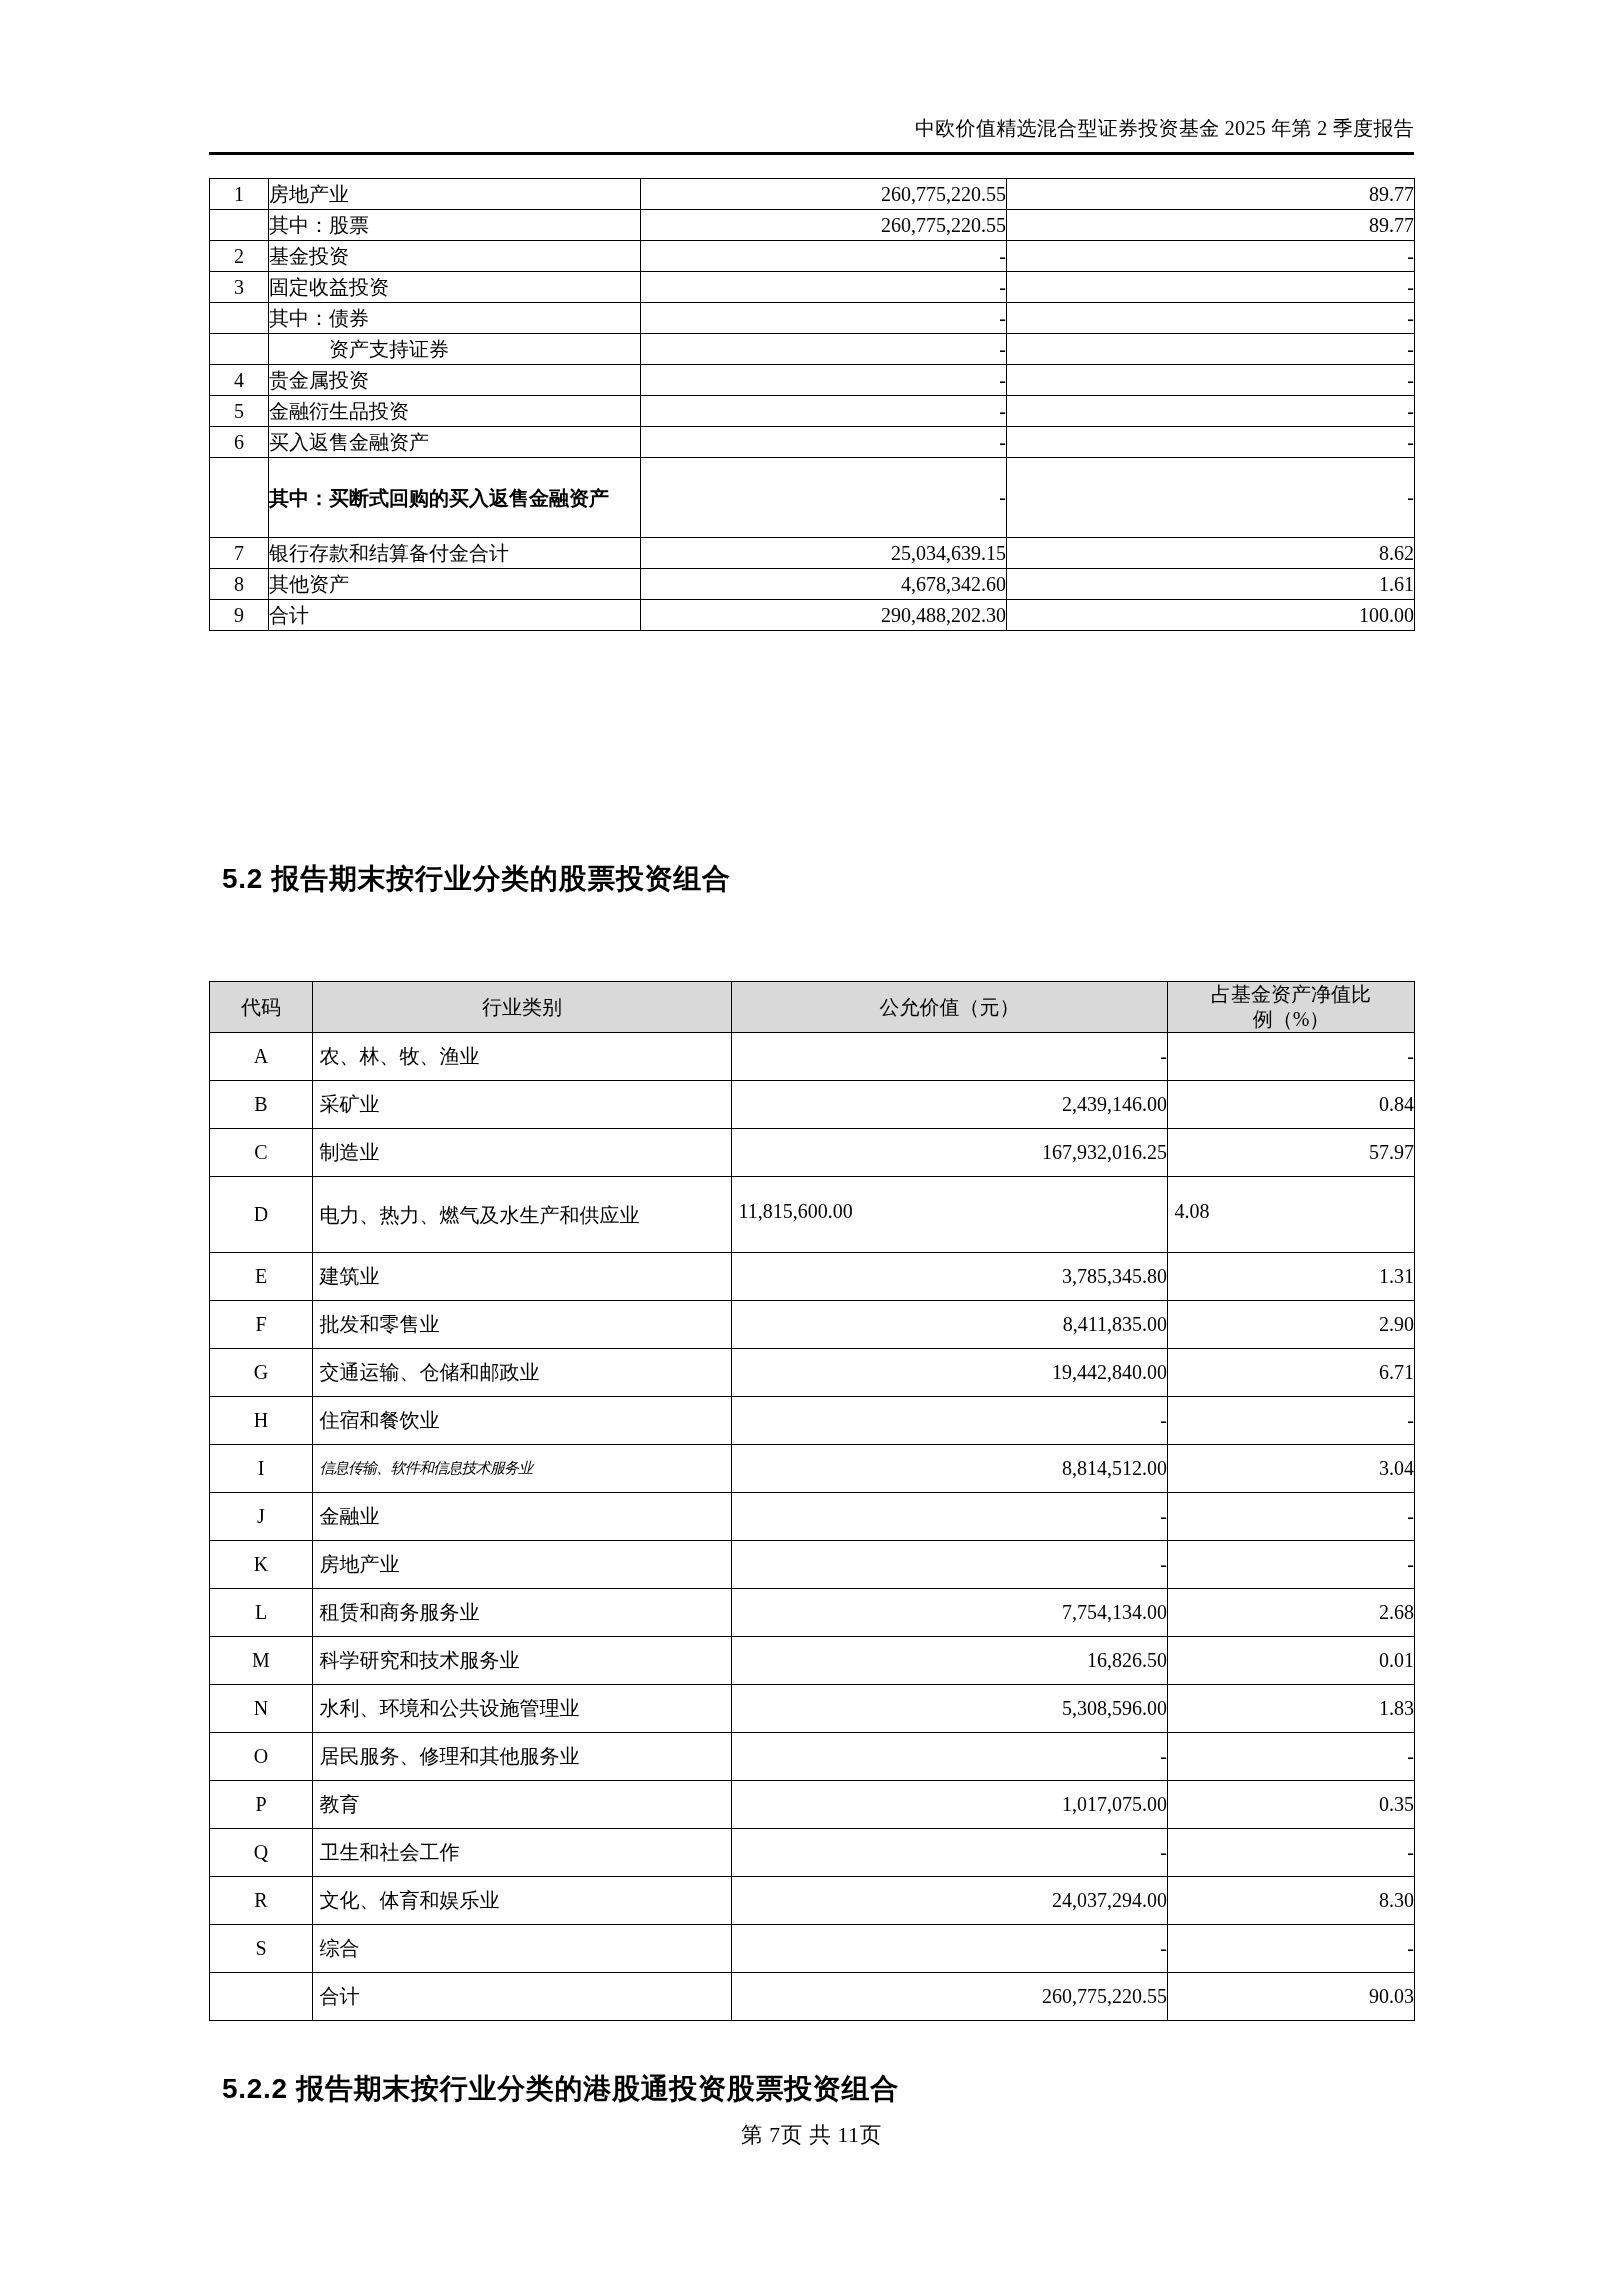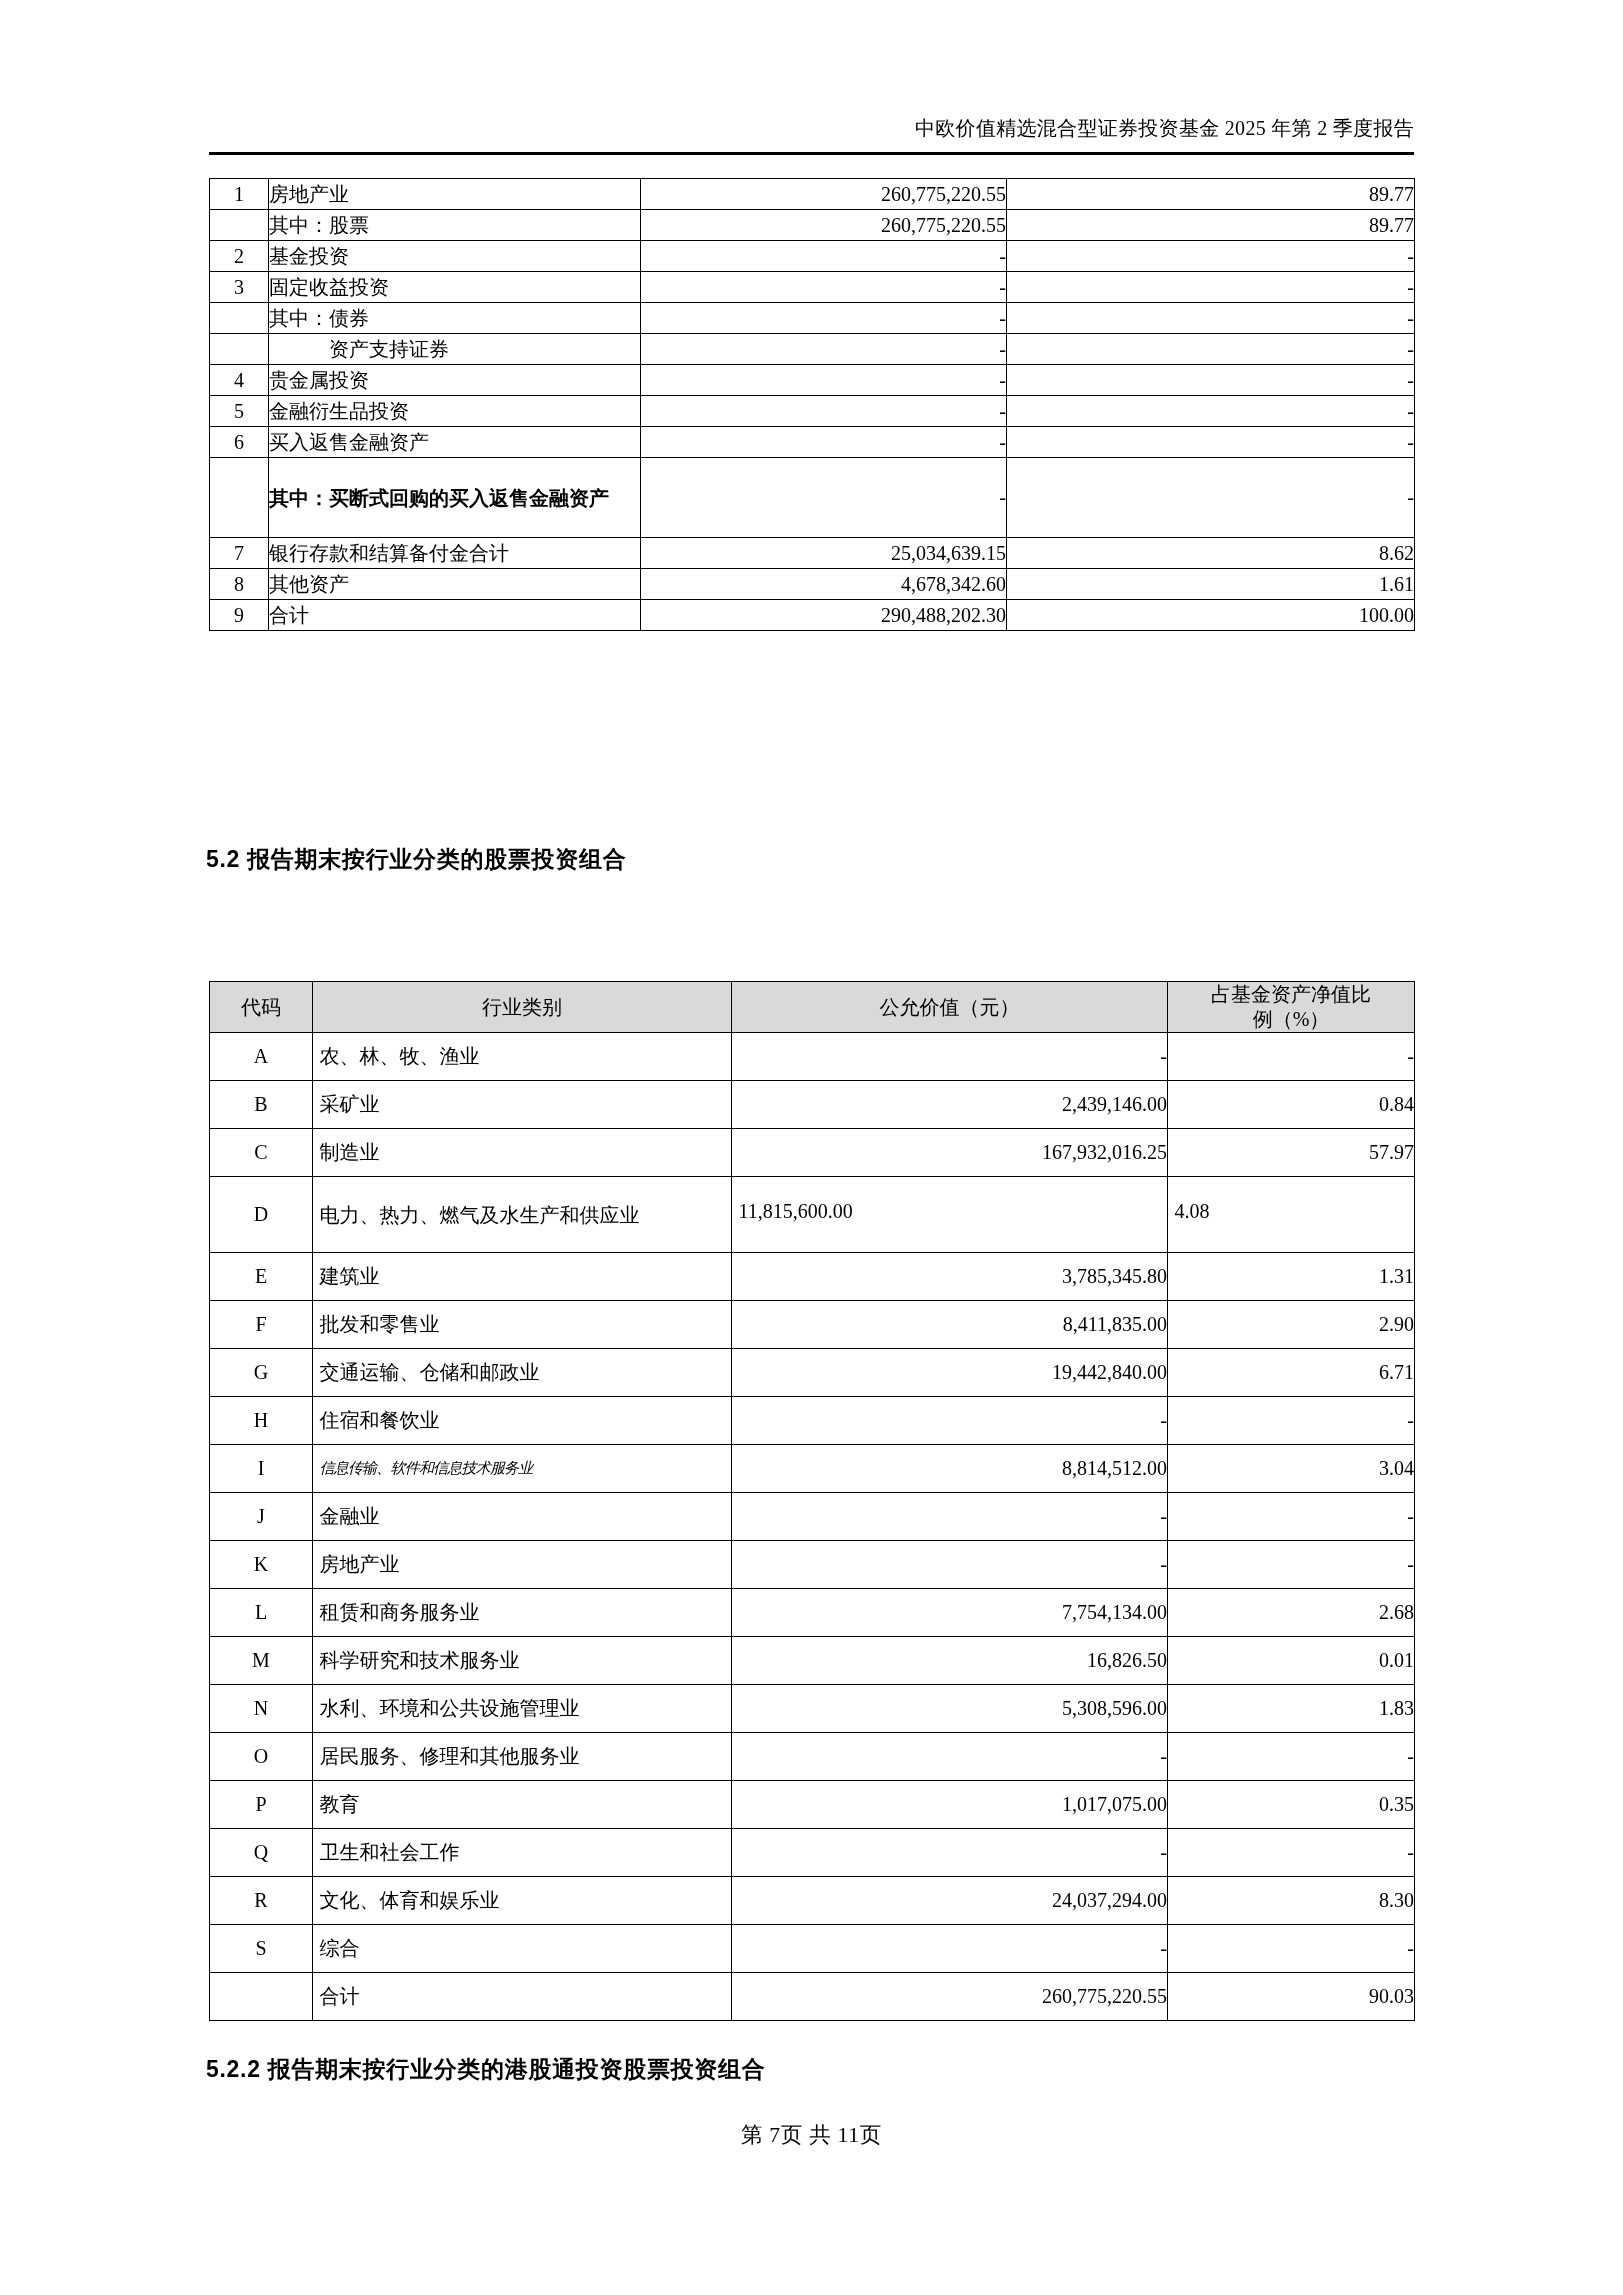--- a/index.html
+++ b/index.html
@@ -49,24 +49,24 @@
   #t1 td { height:30px; }
   #t1 .c-no   { width:59px;  }
   #t1 .c-name { width:372px; }
   #t1 .c-val  { width:366px; }
   #t1 .c-pct  { width:408px; }
   #t1 .tall { height:80px; }
   #t1 .tall .wrapname { line-height:1.5;font-weight:bold; }
 
   
   h2.sec {
-    position:absolute; margin:0;
+    position:absolute; margin:16px;
     font-family:"Liberation Sans","DejaVu Sans",sans-serif;
     font-weight:bold;
-    font-size:23px;
+    font-size:28px;
     letter-spacing:0.7px;
     white-space:nowrap;
   }
   #h52   { left:206px; top:844px; }
   #h521  { left:206px; top:926px; }
   #h522  { left:206px; top:2054px; }
 
   
   #t2 { left:209px; top:981px; width:1205px; }
   #t2 td { height:34px; }

